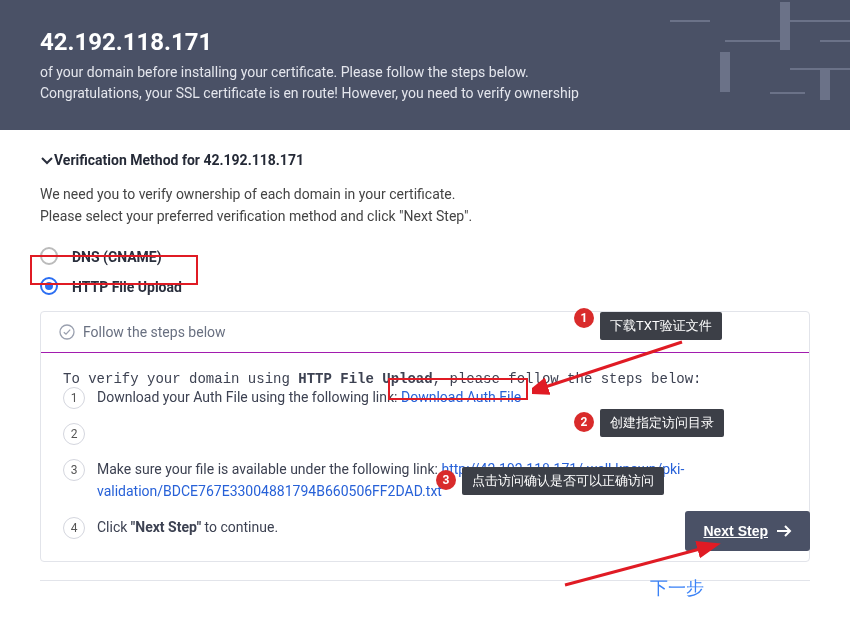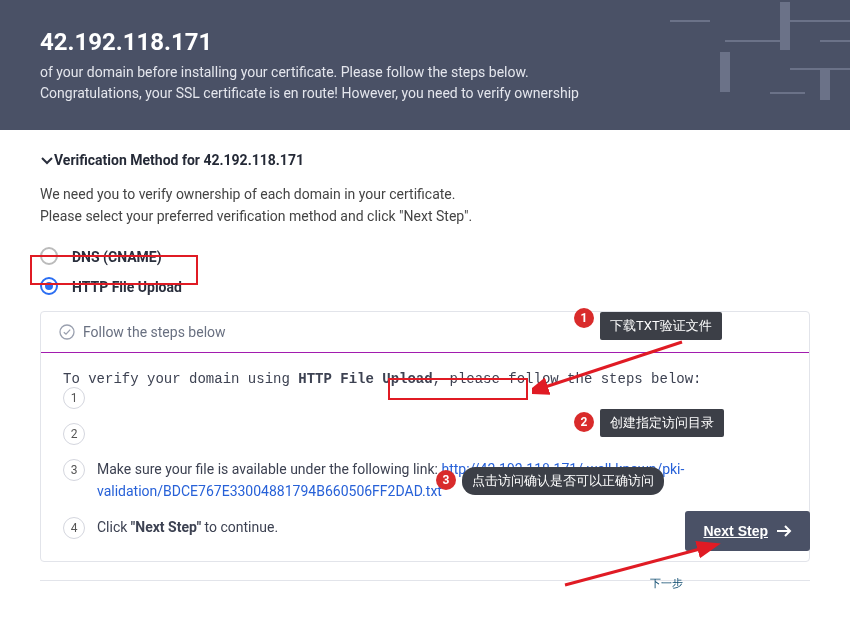--- a/index.html
+++ b/index.html
@@ -45,21 +45,21 @@
   .pathbox { display: inline-block; border: 1px dashed #c8cad3; padding: 3px 8px; font-family: "Courier New", monospace; font-size: 13px; color: #333; margin-left: 6px; }
   .bold { font-weight: 700; }
 
   .btn-next { position: absolute; right: 40px; bottom: 66px; background: #4a5166; color: #fff; border: none; padding: 12px 18px; font-size: 14px; font-weight: 600; border-radius: 3px; cursor: pointer; display: flex; align-items: center; gap: 8px; text-decoration: underline; }
 
   .finalize-row { display: flex; align-items: center; gap: 14px; padding: 24px 0 0; margin-top: 18px; border-top: 1px solid #e2e4ea; }
 
   
   .badge { position: absolute; width: 20px; height: 20px; border-radius: 50%; background: #d92b2b; color: #fff; font-size: 12px; font-weight: 700; display: flex; align-items: center; justify-content: center; }
   .darklabel { position: absolute; background: #3c3f47; color: #fff; font-size: 13px; padding: 5px 10px; border-radius: 2px; white-space: nowrap; }
-  .anno-text { position: absolute; color: #0c4a6e; font-size: 11px; }
+  .anno-text { position: absolute; color: #3b82f6; font-size: 18px; }
 
   
   .arrow { position: absolute; pointer-events: none; }
 </style>
 </head>
 <body>
 
 <div class="header">
   <h1>42.192.118.171</h1>
   <p>of your domain before installing your certificate. Please follow the steps below.</p>
@@ -110,20 +110,23 @@
         </svg>
       <span>Follow the steps below</span>
     </div>
     <div class="panel-body">
       <div class="lead">
         <span>To verify your domain using </span><span class="bold">HTTP File Upload</span><span>, please follow the steps below:</span>
       </div>
 
       <div class="step">
         <span class="stepno">1</span>
+        <div class="step-text">
+          <span>Download your Auth File using the following link: </span><a href="#" class="link">Download Auth File</a>
+        </div>
       </div>
 
       <div class="step">
         <span class="stepno">2</span>
       </div>
 
       <div class="step">
         <span class="stepno">3</span>
         <div class="step-text">
           <span>Make sure your file is available under the following link: </span><a href="#" class="link">http://42.192.118.171/.well-known/pki-validation/BDCE767E33004881794B660506FF2DAD.txt</a>
@@ -155,21 +158,21 @@
 <div class="hl-red" style="left:30px; top:255px; width:168px; height:30px;"></div>
 <div class="hl-red" style="left:388px; top:378px; width:140px; height:22px;"></div>
 
 <div class="badge" style="left:574px; top:308px;">1</div>
 <div class="darklabel" style="left:600px; top:312px;">下载TXT验证文件</div>
 
 <div class="badge" style="left:574px; top:412px;">2</div>
 <div class="darklabel" style="left:600px; top:409px;">创建指定访问目录</div>
 
 <div class="badge" style="left:436px; top:470px;">3</div>
-<div class="darklabel" style="left:462px; top:467px;border-radius:13px;">点击访问确认是否可以正确访问</div>
+<div class="darklabel" style="left:462px; top:467px;">点击访问确认是否可以正确访问</div>
 
 <div class="anno-text" style="left:650px; top:576px;">下一步</div>
 
 <svg class="arrow" style="left:532px; top:340px;" width="160" height="60">
   <defs>
       <marker id="ah1" markerWidth="10" markerHeight="10" refX="2" refY="3" orient="auto">
         <path d="M0,0 L0,6 L8,3 z" fill="#e01b24"></path>
       </marker>
     </defs>
   <line x1="150" y1="2" x2="10" y2="48" stroke="#e01b24" stroke-width="3" marker-end="url(#ah1)"></line>

